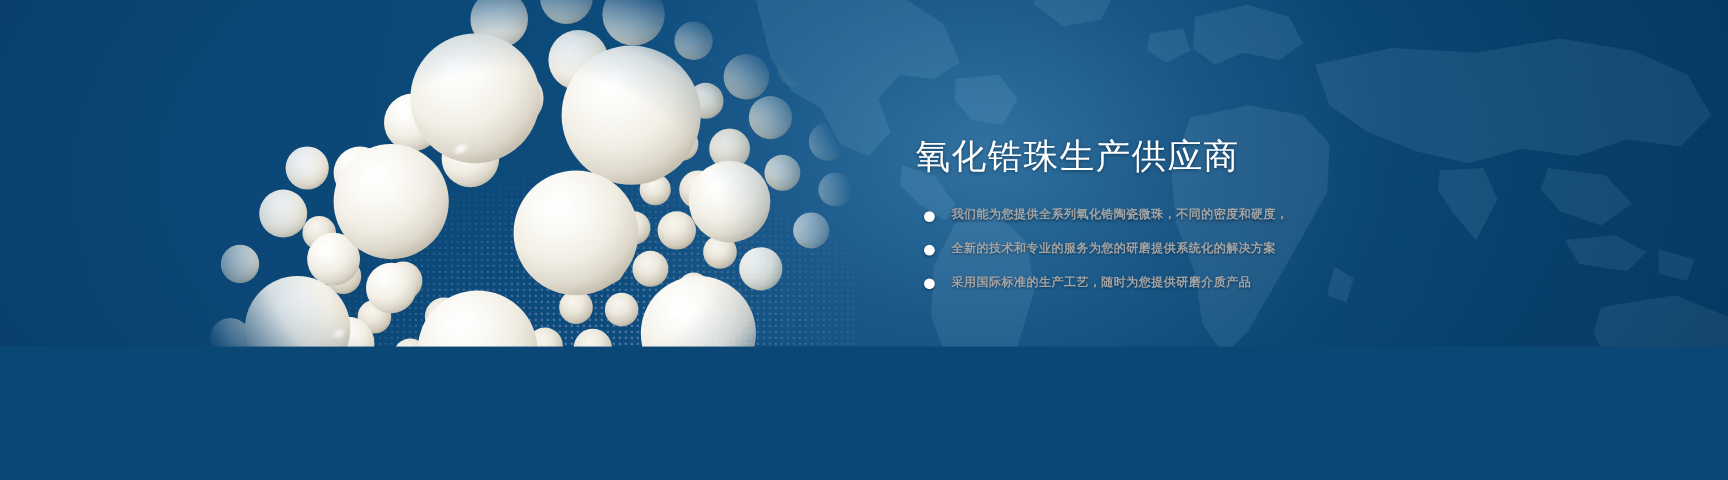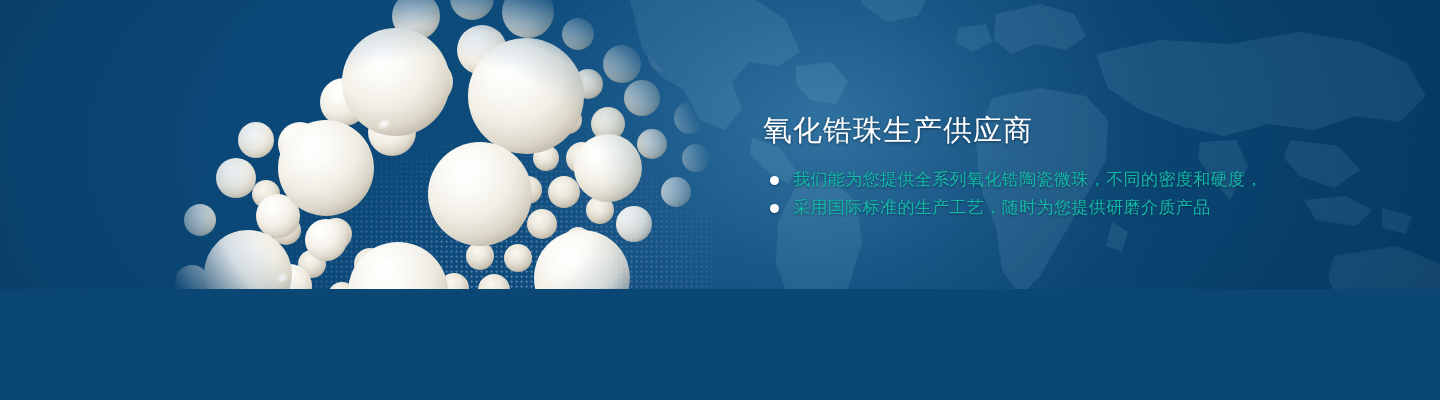--- a/index.html
+++ b/index.html
@@ -124,25 +124,26 @@
     top: 168px;
     list-style: none;
     margin: 0;
     padding: 0;
     width: 620px;
   }
   .bullet {
     position: relative;
     padding-left: 27px;
     margin-bottom: 5px;
-    color: #14b8a6;
-    font-size: 17px;
+    color: #a3a3a3;
+    font-size: 10px;
     line-height: 23px;
     letter-spacing: 0.4px;
     text-shadow: 0 1px 2px rgba(2,26,48,0.55);
+    font-weight: bold;
   }
   .bullet:last-child { margin-bottom: 0; }
 
   .dot {
     position: absolute;
     left: 4px;
     top: 8px;
     width: 9px;
     height: 9px;
     border-radius: 50%;
@@ -335,20 +336,24 @@
 
     <h1 class="headline">氧化锆珠生产供应商</h1>
 
     <ul class="bullets">
 
       <li class="bullet">
         <span class="dot"></span>
         <span class="bline">我们能为您提供全系列氧化锆陶瓷微珠，不同的密度和硬度，</span>
       </li>
 
+      <li class="bullet">
+        <span class="dot"></span>
+        <span class="bline">全新的技术和专业的服务为您的研磨提供系统化的解决方案</span>
+      </li>
 
       <li class="bullet">
         <span class="dot"></span>
         <span class="bline">采用国际标准的生产工艺，随时为您提供研磨介质产品</span>
       </li>
 
     </ul>
   </div>
 </div>
 

